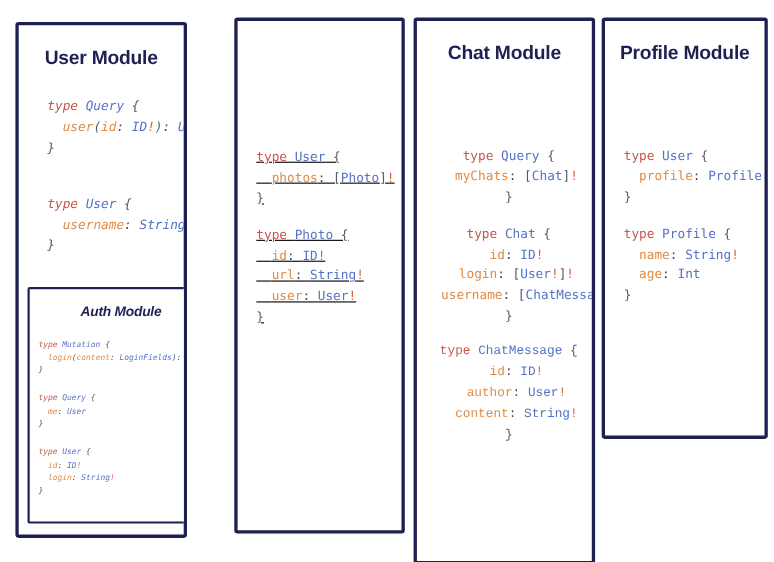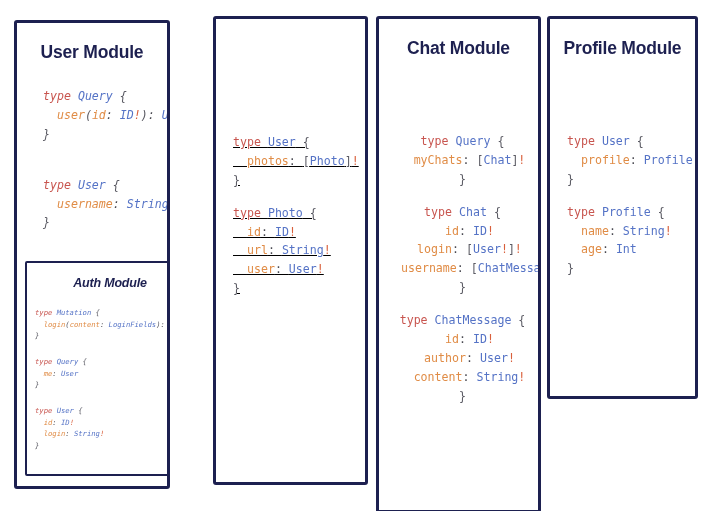--- a/index.html
+++ b/index.html
@@ -133,21 +133,21 @@
     <div class="card-title">Chat Module</div>
     <div class="codewrap" style="top:113px; left:8px;text-align:center;">
       <div class="code"><span class="k">type </span><span class="tn">Query</span><span class="b"> {</span>
 <span class="p">  </span><span class="f">myChats</span><span class="p">: </span><span class="b">[</span><span class="t">Chat</span><span class="b">]</span><span class="ex">!</span>
 <span class="b">}</span></div>
       <div class="code" style="margin-top:14px;"><span class="k">type </span><span class="tn">Chat</span><span class="b"> {</span>
 <span class="p">  </span><span class="f">id</span><span class="p">: </span><span class="t">ID</span><span class="ex">!</span>
 <span class="p">  </span><span class="f">login</span><span class="p">: </span><span class="b">[</span><span class="t">User</span><span class="ex">!</span><span class="b">]</span><span class="ex">!</span>
 <span class="p">  </span><span class="f">username</span><span class="p">: </span><span class="b">[</span><span class="t">ChatMessage</span>
 <span class="b">}</span></div>
-      <div class="code" style="margin-top:14px;"><span class="k">type </span><span class="tn">ChatMessage</span><span class="b"> {</span>
+      <div class="code" style="margin-top:14px;font-family:Liberation Mono, monospace;"><span class="k">type </span><span class="tn">ChatMessage</span><span class="b"> {</span>
 <span class="p">  </span><span class="f">id</span><span class="p">: </span><span class="t">ID</span><span class="ex">!</span>
 <span class="p">  </span><span class="f">author</span><span class="p">: </span><span class="t">User</span><span class="ex">!</span>
 <span class="p">  </span><span class="f">content</span><span class="p">: </span><span class="t">String</span><span class="ex">!</span>
 <span class="b">}</span></div>
     </div>
   </div>
 
   <div class="card" style="left:547px; top:16px; width:151px; height:383px;">
     <div class="card-title">Profile Module</div>
     <div class="codewrap" style="top:113px; left:17px;">

